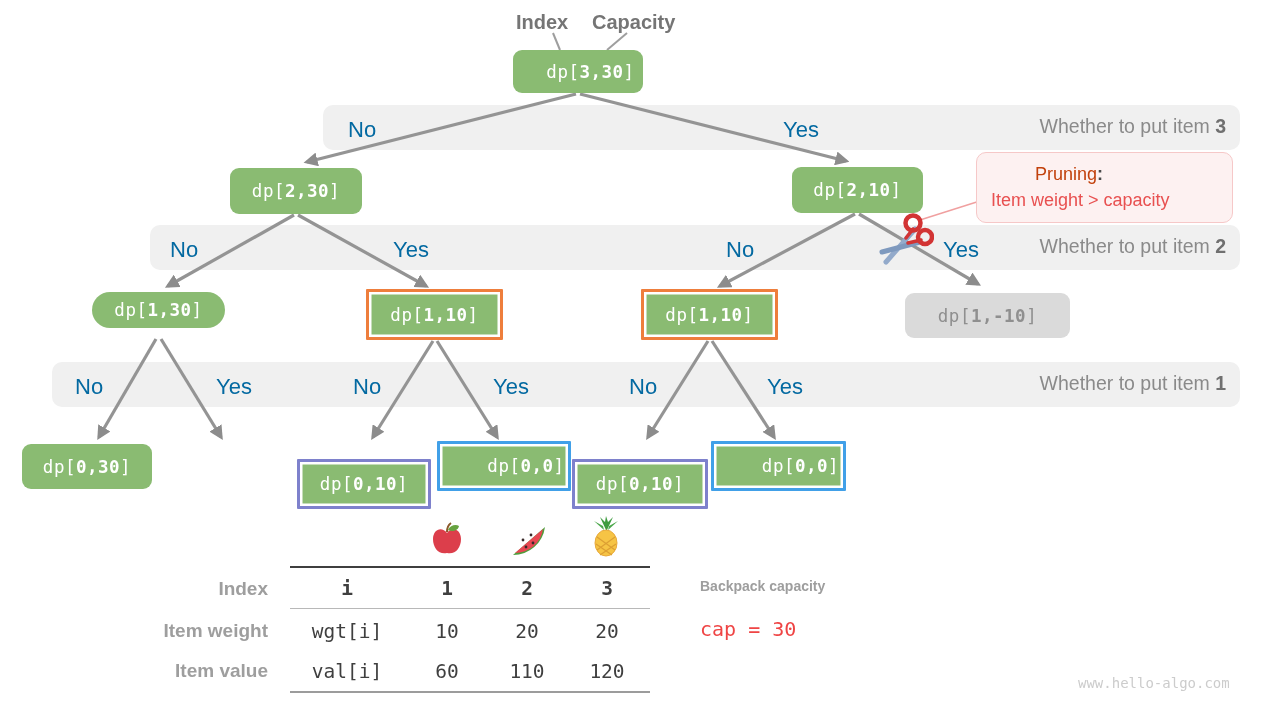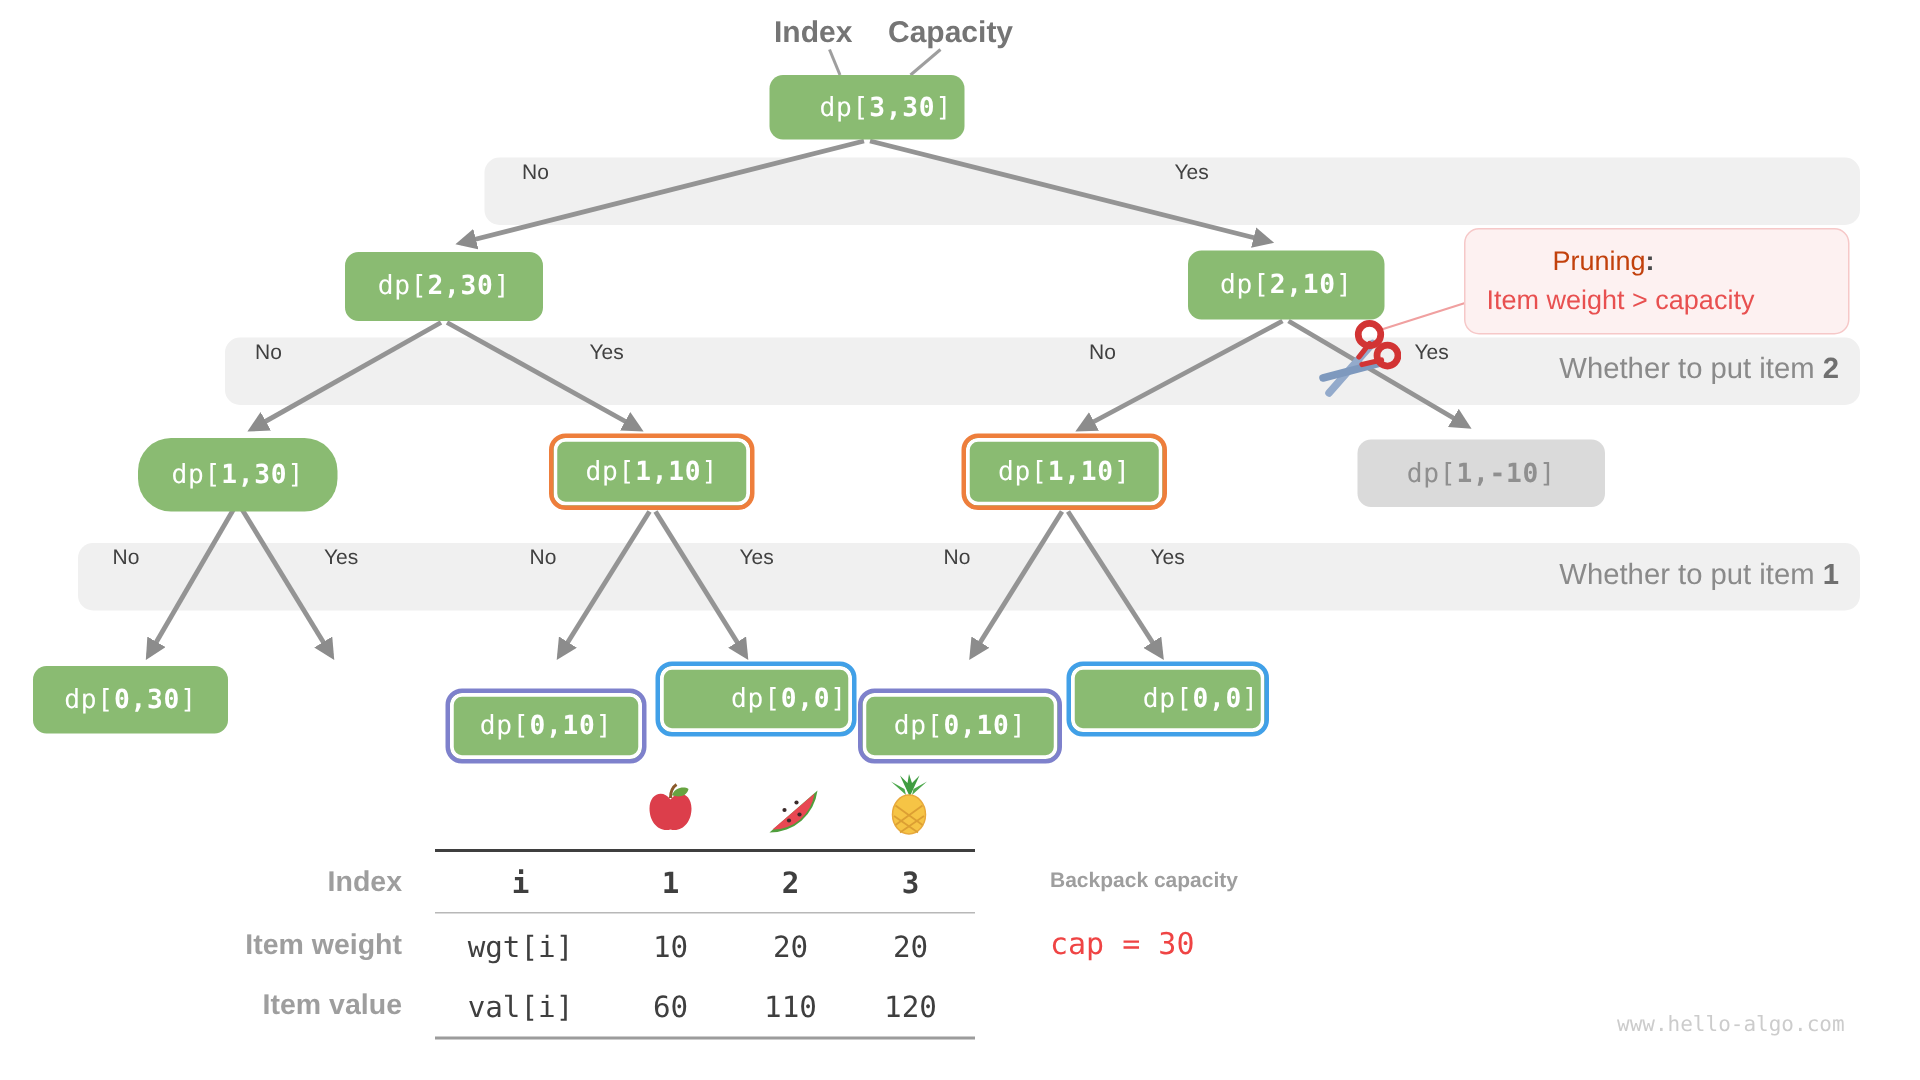--- a/index.html
+++ b/index.html
@@ -9,40 +9,40 @@
   
   .ptr{position:absolute;font-size:20px;font-weight:bold;color:#757575;}
   .ptr.index{left:516px;top:11px;}
   .ptr.capacity{left:592px;top:11px;}
 
   
   .band{position:absolute;height:45px;background:#F0F0F0;border-radius:10px;}
   .band1{left:323px;top:105px;width:917px;}
   .band2{left:150px;top:225px;width:1090px;}
   .band3{left:52px;top:362px;width:1188px;}
-  .choice{position:absolute;top:1px;font-size:14px;color:#404040;}
+  .choice{position:absolute;top:12px;font-size:22px;color:#0369a1;}
   .q{position:absolute;right:14px;top:10px;font-size:19.5px;color:#8A8A8A;white-space:pre;}
   .q b{color:#707070;}
 
   
   .node{position:absolute;display:flex;align-items:center;justify-content:center;
         background:#8ABB72;border-radius:9px;box-sizing:border-box;z-index:3;}
   .nlabel{font-family:"DejaVu Sans Mono",monospace;font-size:17.5px;color:#fff;letter-spacing:.5px;}
   .nlabel b{font-weight:bold;}
   .node.gray{background:#DADADA;}
   .node.gray .nlabel{color:#8F8F8F;}
-  .node.hl{border-radius:11px;box-shadow:inset 0 0 0 2.5px #fff;}
+  .node.hl{border-radius:1px;box-shadow:inset 0 0 0 2.5px #fff;}
   .node.hl.orange{border:3.5px solid #EE7E3C;}
   .node.hl.blue{border:3.5px solid #41A0E8;padding-left:44px;}
   .node.hl.purple{border:3.5px solid #7E81CC;margin-top:18px;}
 
   .n-dp330{left:513px;top:50px;width:130px;height:43px;padding-left:25px;}
   .n-dp230{left:230px;top:168px;width:132px;height:46px;}
   .n-dp210{left:792px;top:167px;width:131px;height:46px;}
-  .n-dp130{left:92px;top:292px;width:133px;height:49px;border-radius:22px;}
+  .n-dp130{left:92px;top:292px;width:133px;height:36px;border-radius:22px;}
   .n-dp110a{left:366px;top:289px;width:137px;height:51px;}
   .n-dp110b{left:641px;top:289px;width:137px;height:51px;}
   .n-dp1m10{left:905px;top:293px;width:165px;height:45px;}
   .n-dp030{left:22px;top:444px;width:130px;height:45px;}
   .n-dp020{left:160px;top:444px;width:133px;height:45px;}
   .n-dp010a{left:297px;top:441px;width:134px;height:50px;}
   .n-dp000a{left:437px;top:441px;width:134px;height:50px;}
   .n-dp010b{left:572px;top:441px;width:136px;height:50px;}
   .n-dp000b{left:711px;top:441px;width:135px;height:50px;}
 
@@ -82,20 +82,21 @@
 <body>
 
 <div class="stage">
 
   <div class="ptr index">Index</div>
   <div class="ptr capacity">Capacity</div>
 
   <div class="band band1">
     <span class="choice" style="left:25px">No</span>
     <span class="choice" style="left:460px">Yes</span>
+    <span class="q"><span>Whether to put item </span><b>3</b></span>
   </div>
   <div class="band band2">
     <span class="choice" style="left:20px">No</span>
     <span class="choice" style="left:243px">Yes</span>
     <span class="choice" style="left:576px">No</span>
     <span class="choice" style="left:793px">Yes</span>
     <span class="q"><span>Whether to put item </span><b>2</b></span>
   </div>
   <div class="band band3">
     <span class="choice" style="left:23px">No</span>

